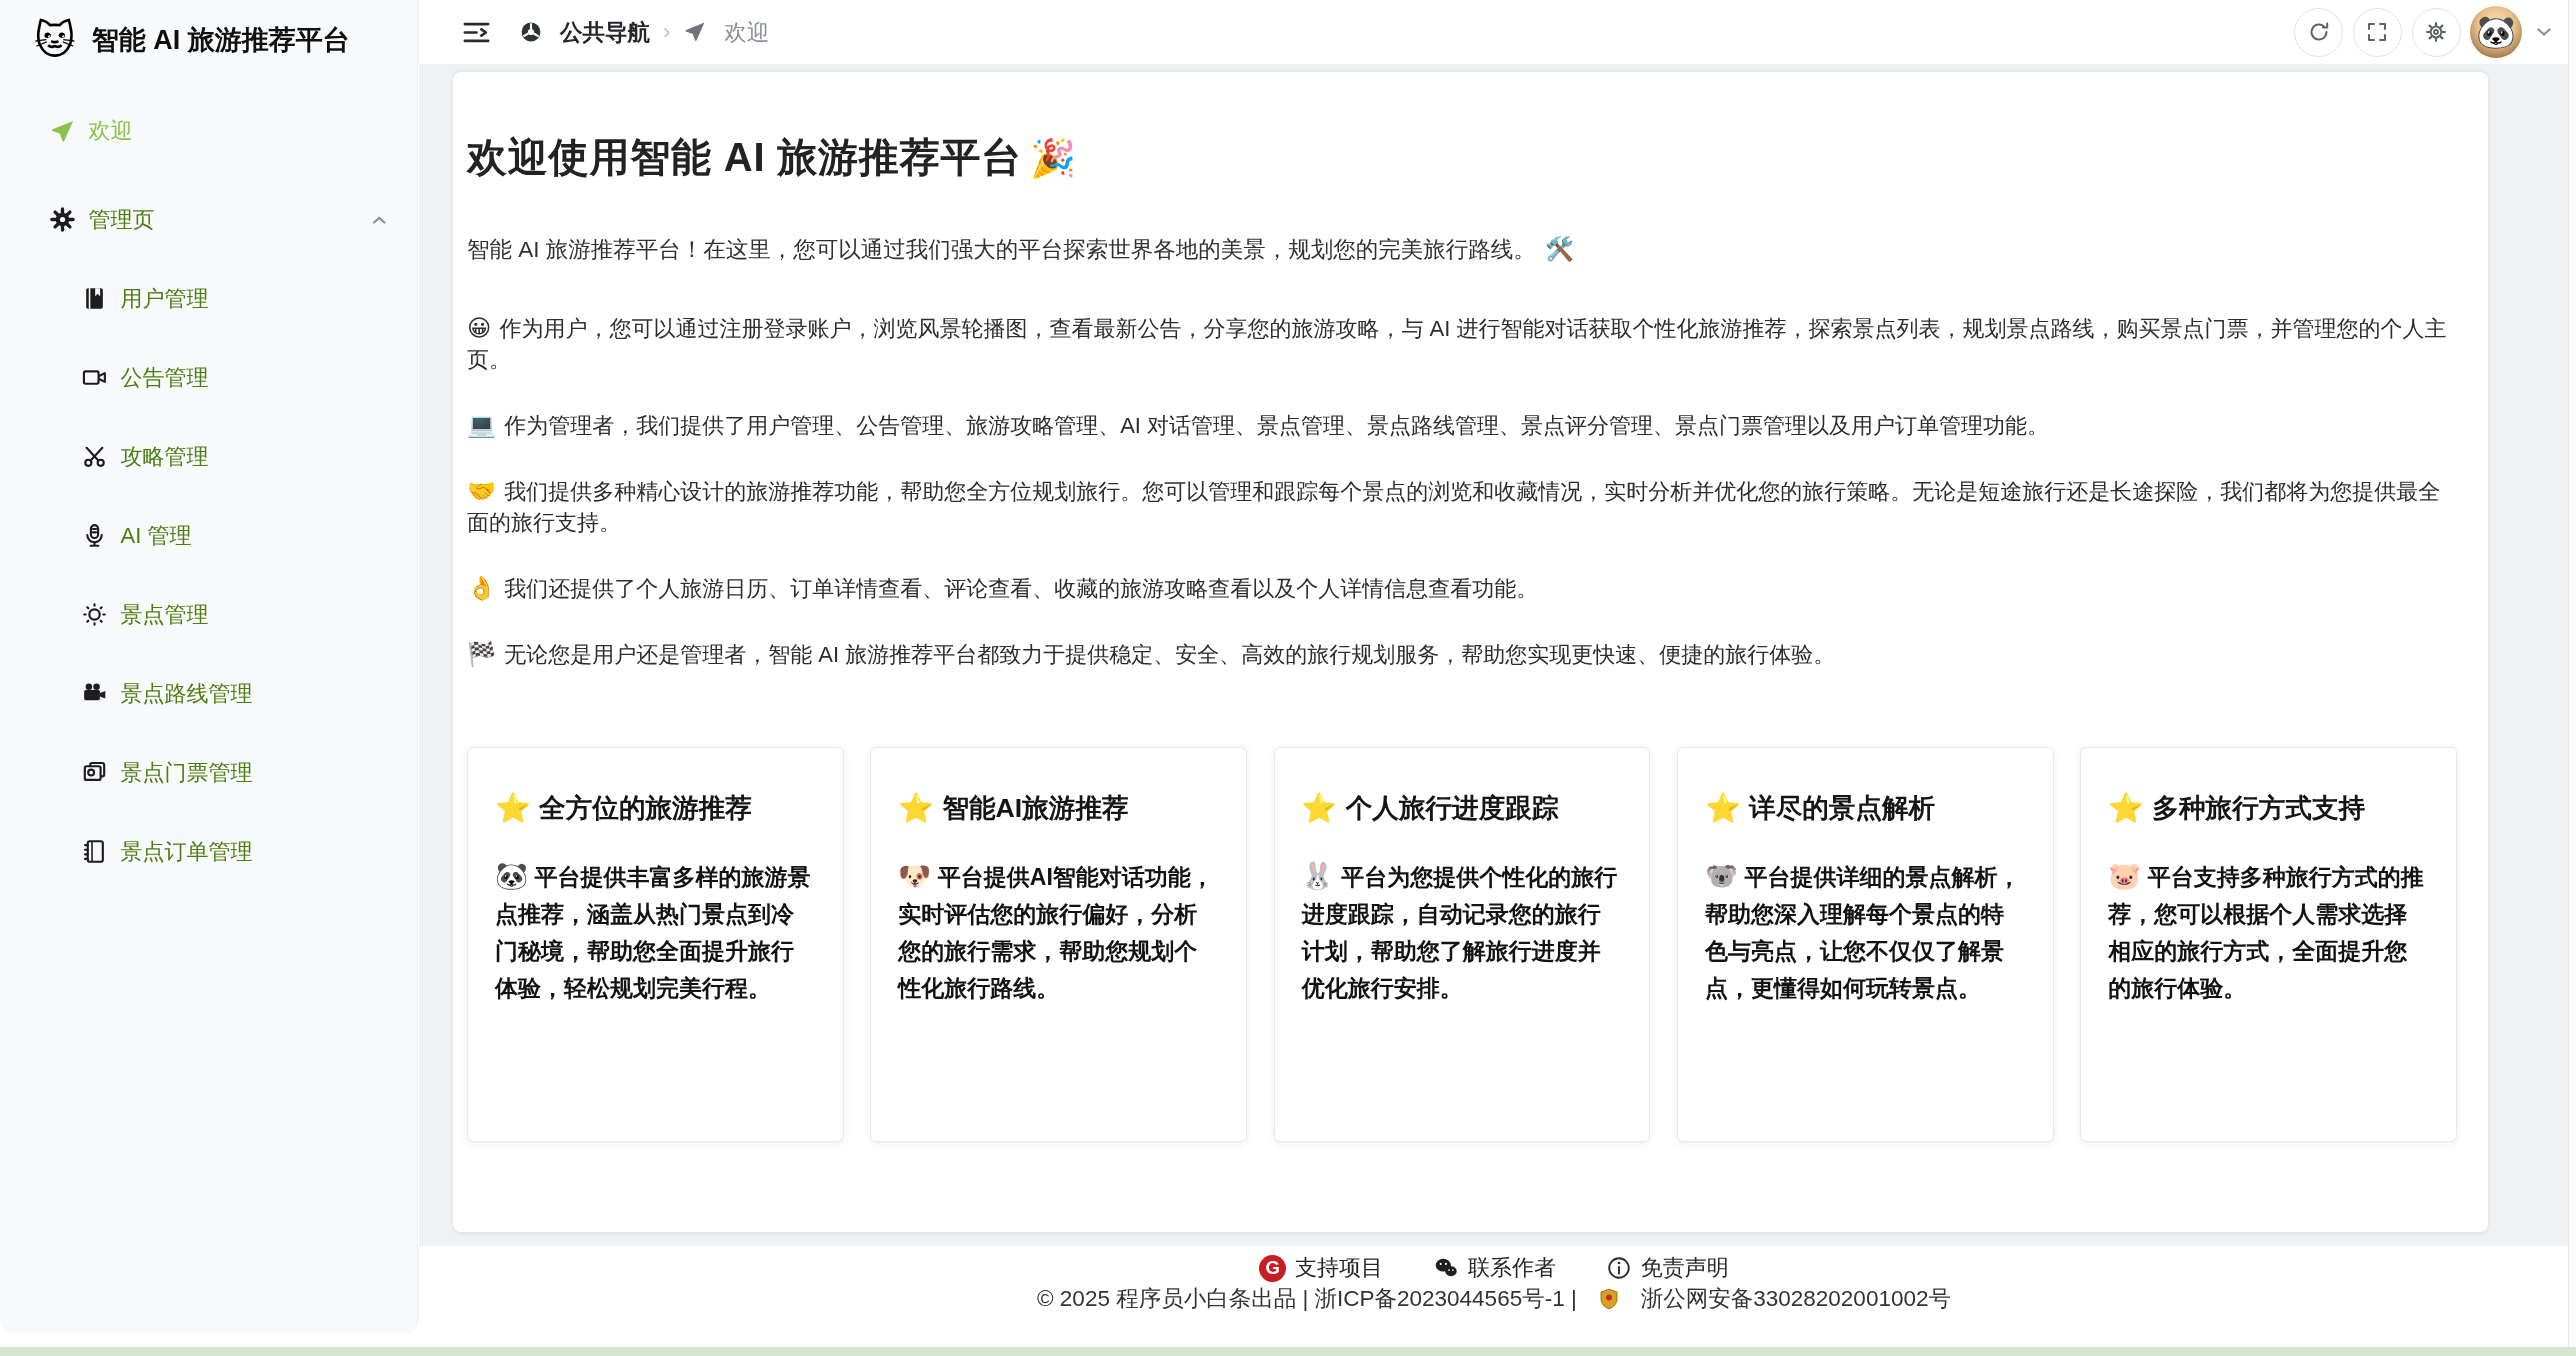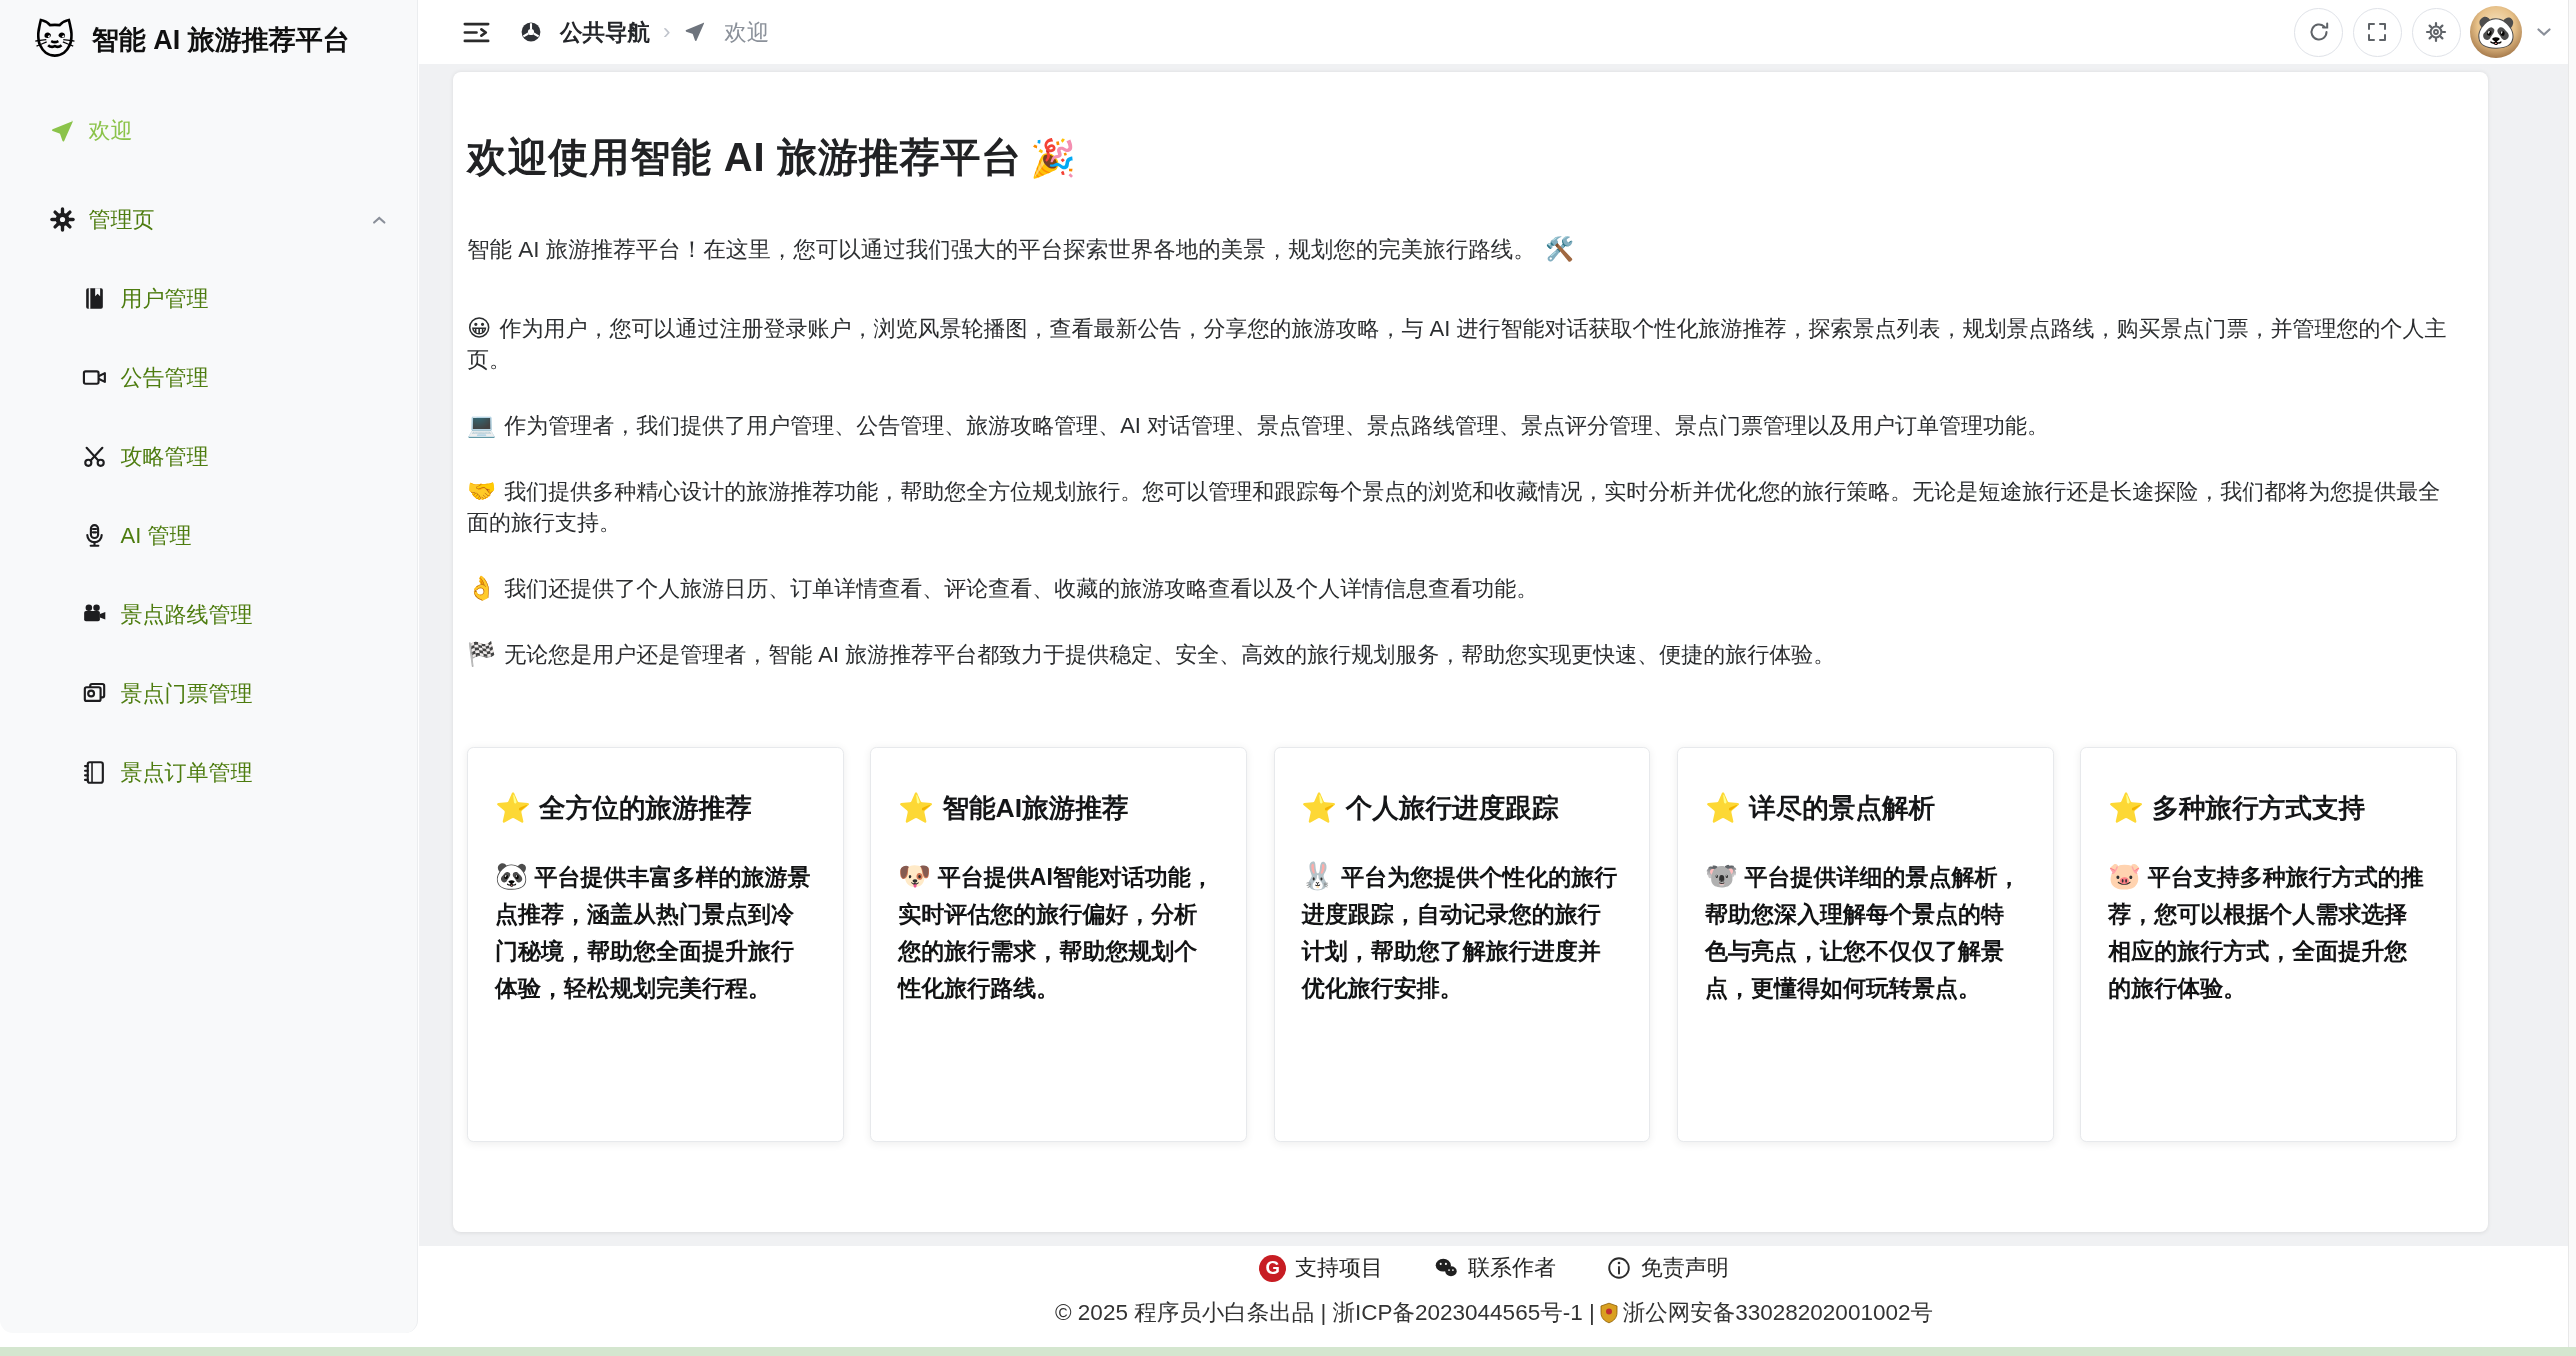--- a/index.html
+++ b/index.html
@@ -86,21 +86,21 @@
   .footer{position:absolute;left:419px;top:1253px;width:2150px;z-index:2}
   .flinks{display:flex;justify-content:center;align-items:center;gap:50px}
   .flink{display:flex;align-items:center;gap:8.9px;font-size:22px;color:#262626;cursor:pointer}
   .flink svg{width:26px;height:26px}
   .gitee-badge{
     width:27px;height:27px;border-radius:50%;background:#c71d23;color:#fff;
     display:inline-flex;align-items:center;justify-content:center;
     font-size:18.5px;font-weight:800;flex:none;
   }
   .copyright{
-    margin-top:14px;display:flex;justify-content:center;align-items:center;gap:2px;
+    margin-top:0;display:flex;justify-content:center;align-items:center;gap:20px;
     font-size:22.5px;color:#333;
   }
   .copyright svg{width:24px;height:24px}
   
   .scroll-track{position:absolute;right:0;top:0;width:7.2px;height:1357px;background:#fafafa;border-left:0.8px solid #e8e8e8;z-index:4}
   .green-strip{position:absolute;left:0;bottom:0;width:2576px;height:10.5px;background:#d4e6cf;z-index:5}
 </style>
 </head>
 <body>
 
@@ -178,20 +178,29 @@
             <rect x="8.8" y="2.8" width="6.4" height="11.4" rx="3.2"></rect>
             <path d="M10.6 6.2h2.8M10.6 9.2h2.8"></path>
             <path d="M5.6 11.6a6.4 6.4 0 0 0 12.8 0"></path>
             <path d="M12 18v3.1M8.6 21.1h6.8"></path>
           </svg>
         </span>
         <span>AI 管理</span>
       </div>
       <div class="menu-item">
         <span class="mi">
+          <svg viewBox="0 0 24 24" fill="none" stroke="#1d1d1f" stroke-width="1.9" stroke-linecap="round">
+            <circle cx="12" cy="12" r="4.6"></circle>
+            <path d="M12 2.9v1.3M12 19.8v1.3M2.9 12h1.3M19.8 12h1.3M5.6 5.6l.9.9M17.5 17.5l.9.9M5.6 18.4l.9-.9M17.5 6.5l.9-.9"></path>
+          </svg>
+        </span>
+        <span>景点管理</span>
+      </div>
+      <div class="menu-item">
+        <span class="mi">
           <svg viewBox="0 0 24 24" fill="#1d1d1f">
             <circle cx="7" cy="5.9" r="2.9"></circle>
               <circle cx="13.8" cy="5.9" r="2.9"></circle>
             <rect x="2.8" y="8.9" width="14" height="9.2" rx="1.6"></rect>
             <path d="M16.8 11.5 21.6 9.7v6.8l-4.8-1.8z"></path>
           </svg>
         </span>
         <span>景点路线管理</span>
       </div>
       <div class="menu-item">

